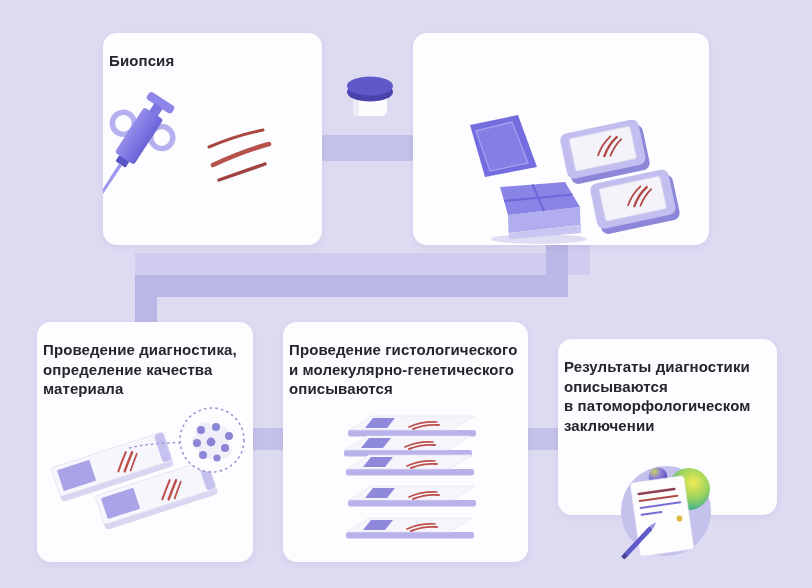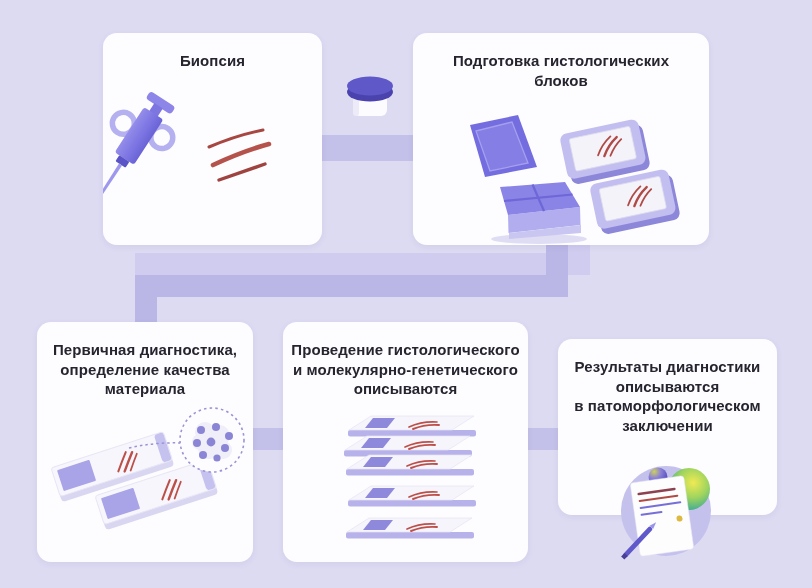--- a/index.html
+++ b/index.html
@@ -8,21 +8,21 @@
     background:#dddbf2; overflow:hidden;
     font-family:"Liberation Sans", sans-serif;
   }
   .layer { position:absolute; left:0; top:0; }
   .card {
     position:absolute; background:#fdfdff; border-radius:14px;
     box-shadow:0 2px 6px rgba(76,70,150,0.08); z-index:2;
   }
   .card-title {
     position:absolute; top:0; left:6px; right:6px; padding-top:18px;
-    text-align:center; font-size:15px; font-weight:700; line-height:19.5px;
+    text-align:left; font-size:15px; font-weight:700; line-height:19.5px;
     color:#26242f; white-space:pre-line; letter-spacing:0.1px;
   }
   .illus { position:absolute; }
   #card-biopsy   { left:103px; top:33px;  width:219px; height:212px; }
   #card-blocks   { left:413px; top:33px;  width:296px; height:212px; }
   #card-primary  { left:37px;  top:322px; width:216px; height:240px; }
   #card-research { left:283px; top:322px; width:245px; height:240px; }
   #card-results  { left:558px; top:322px; width:219px; height:176px;margin-top:17px; }
   #connectors { z-index:0; }
   #jar { position:absolute; left:345px; top:70px; z-index:1; }
@@ -68,22 +68,20 @@
       </g>
       <g fill="none" stroke-linecap="round">
         <path d="M 106 64 Q 134 52 160 47" stroke="#a84742" stroke-width="3"></path>
         <path d="M 110 82 Q 140 68 166 61" stroke="#b5524c" stroke-width="4.6"></path>
         <path d="M 116 97 Q 142 88 162 81" stroke="#9e433f" stroke-width="3.4"></path>
       </g>
     </svg>
   </div>
 
   <div class="card" id="card-blocks">
-    <div class="card-title">Подготовка гистологических
-блоков</div>
     <svg class="illus" style="left:0;top:74px" width="296" height="138" viewBox="0 0 296 138">
       <ellipse cx="126" cy="132" rx="48" ry="5" fill="#d2cfee" opacity="0.7"></ellipse>
       <g>
         <polygon points="57,18 105,8 124,60 72,70" fill="#746de0"></polygon>
         <polygon points="63,24 99,15 115,56 77,64" fill="#857ee5" stroke="#a5a0ee" stroke-width="1.3"></polygon>
         <polygon points="95,108 167,100 167.5,118 95.5,126" fill="#b2adee"></polygon>
         <polygon points="96,126 168,118 168,126 96,132" fill="#c9c6f1"></polygon>
         <polygon points="87,80 152,75 167,100 95,108" fill="#8a84e6"></polygon>
         <g stroke="#6e67d8" stroke-width="2.2">
           <line x1="91" y1="94" x2="159.5" y2="87.5"></line>
@@ -107,21 +105,21 @@
         <g fill="none" stroke="#b04a45" stroke-linecap="round">
           <path d="M 34 28 Q 40 18 50 12" stroke-width="1.8"></path>
           <path d="M 40 30 Q 46 20 56 14" stroke-width="2.4"></path>
           <path d="M 46 31 Q 52 22 60 17" stroke-width="1.8"></path>
         </g>
       </g>
     </svg>
   </div>
 
   <div class="card" id="card-primary">
-    <div class="card-title">Первичная диагностика,
+    <div class="card-title">Проведение диагностика,
 определение качества
 материала</div>
     <svg class="illus" style="left:0;top:80px" width="216" height="160" viewBox="0 0 216 160">
       <g transform="translate(14,66) rotate(-18)">
         <rect x="0" y="4" width="118" height="32" rx="4" fill="#d9d6f1"></rect>
         <rect x="0" y="0" width="118" height="30" rx="3" fill="#f7f6fc" stroke="#e8e6f5"></rect>
         <rect x="108" y="0.5" width="9.5" height="29" rx="3" fill="#c6c2ef"></rect>
         <rect x="5" y="4" width="34" height="22" rx="1" fill="#a9a3e7"></rect>
         <g fill="none" stroke="#bd4f49" stroke-linecap="round">
           <path d="M 63 24 Q 70 15 76 8" stroke-width="2"></path>

